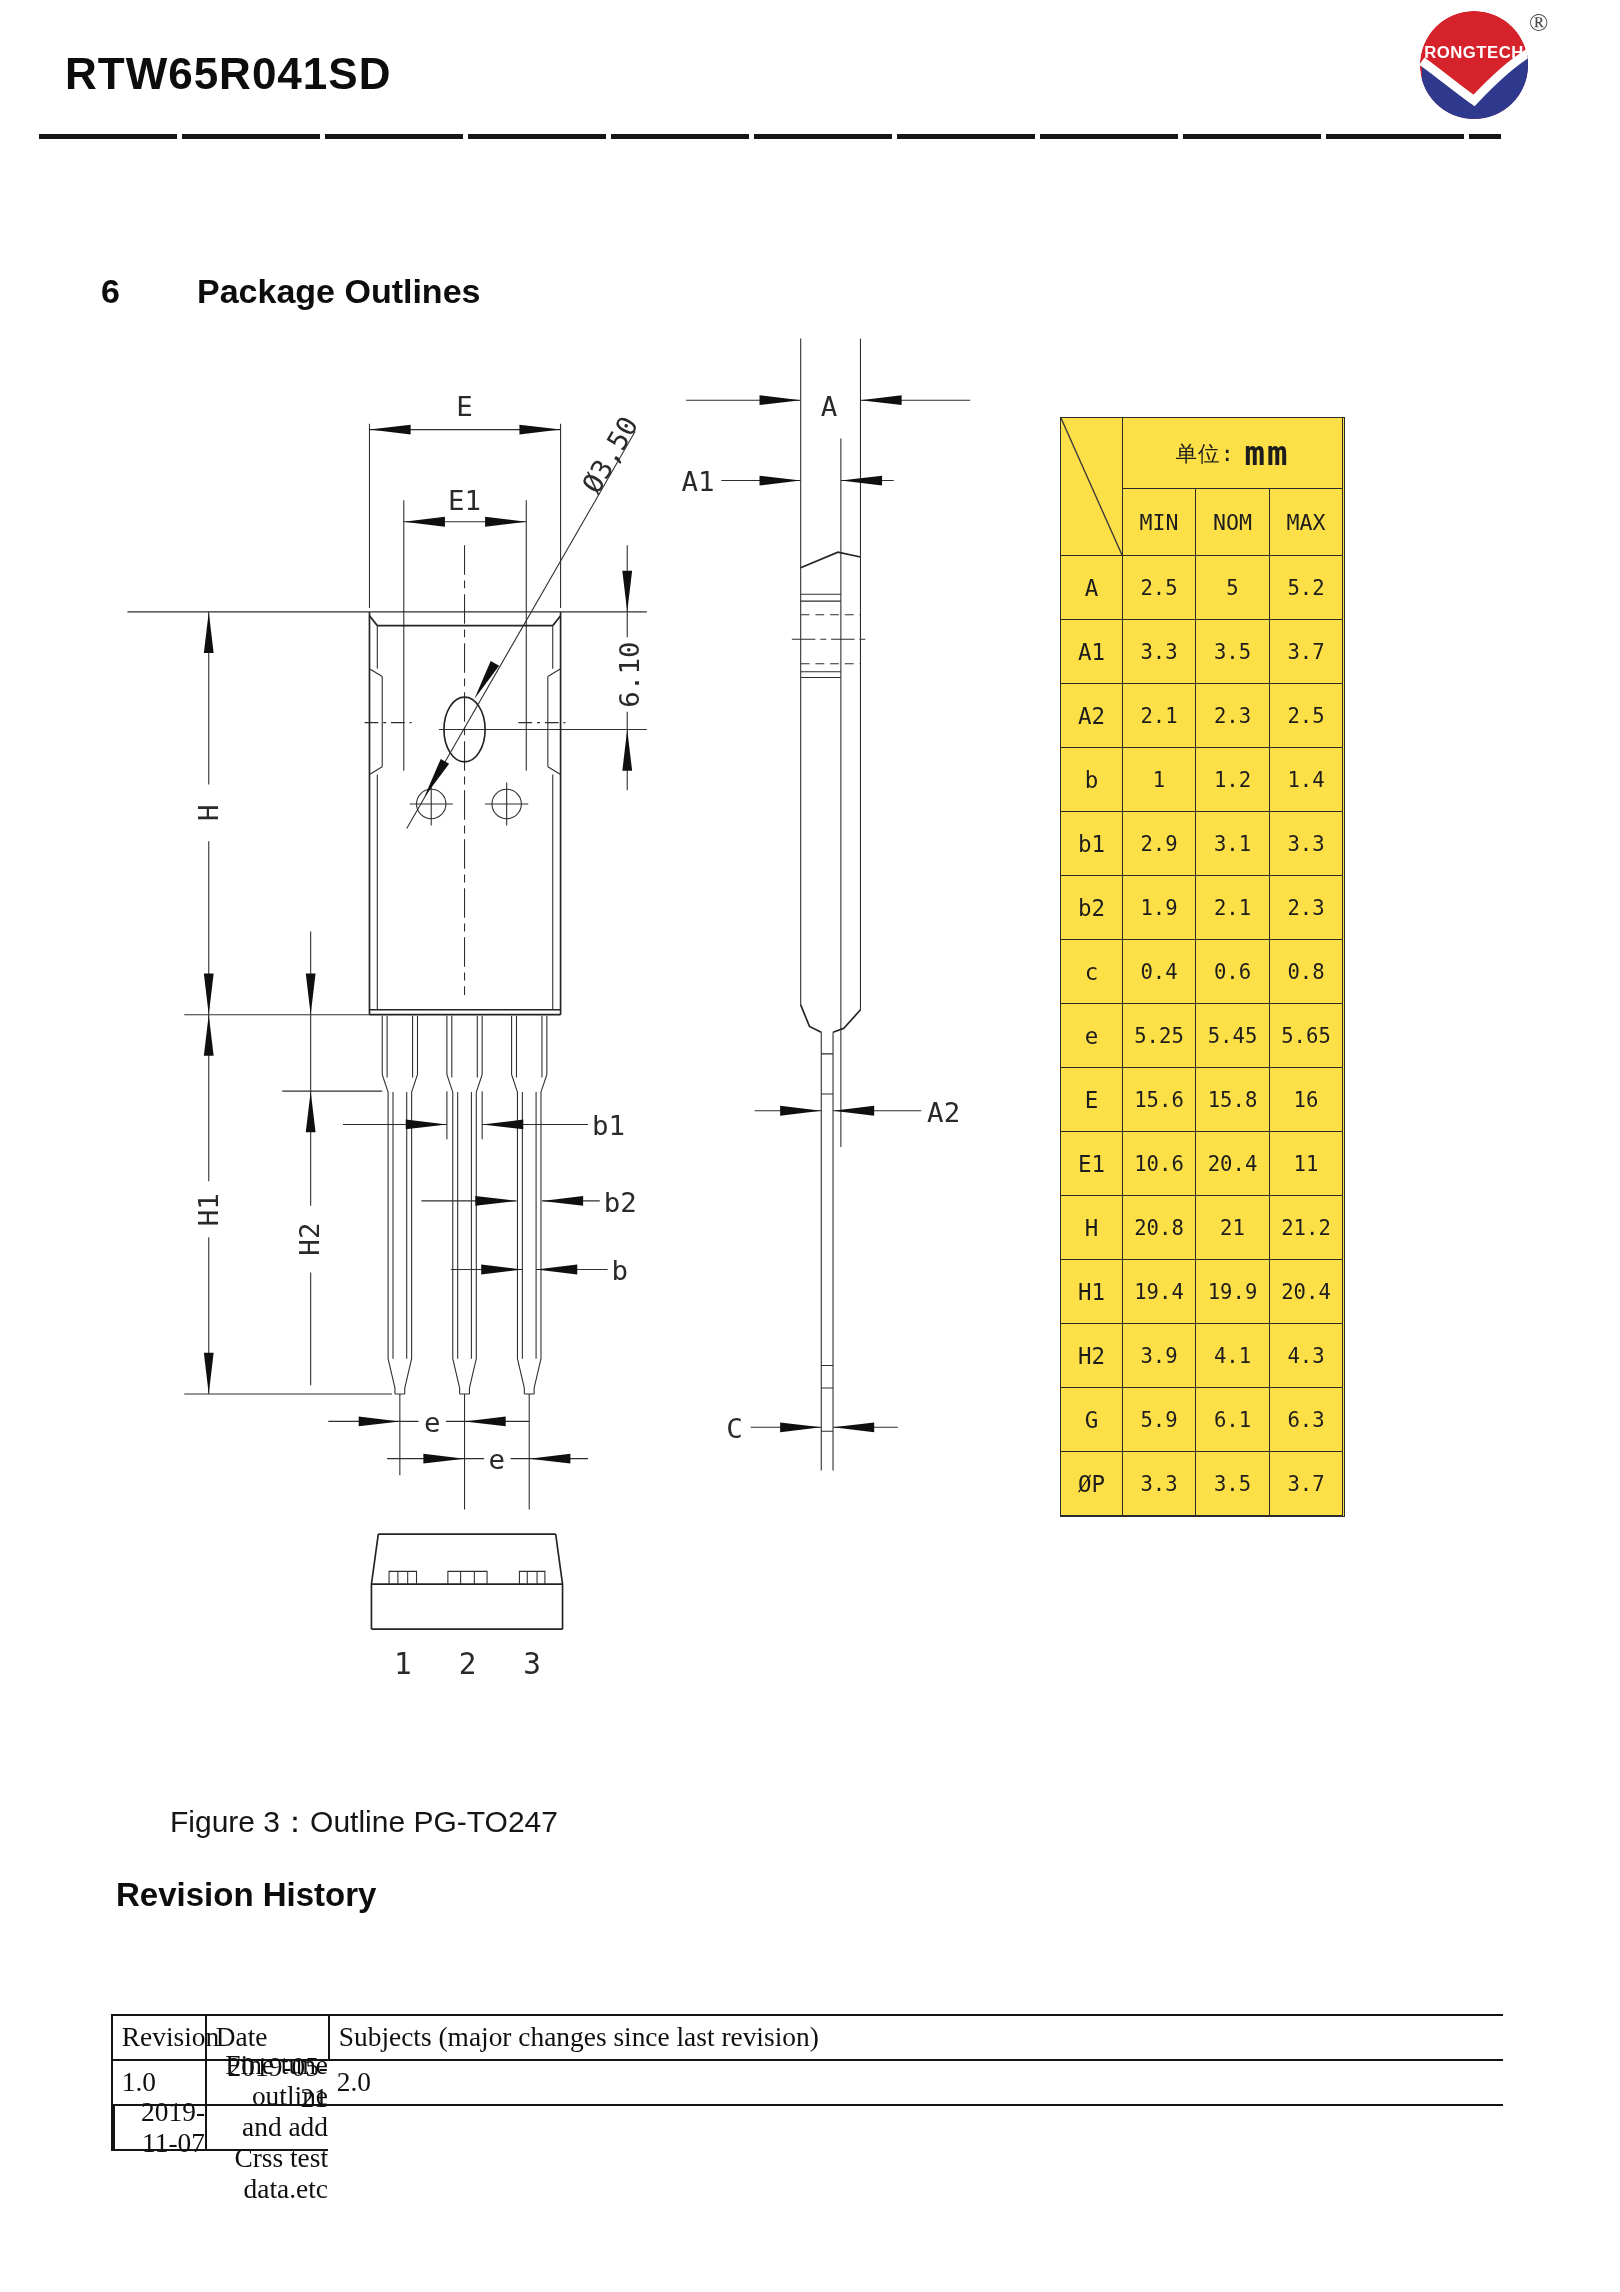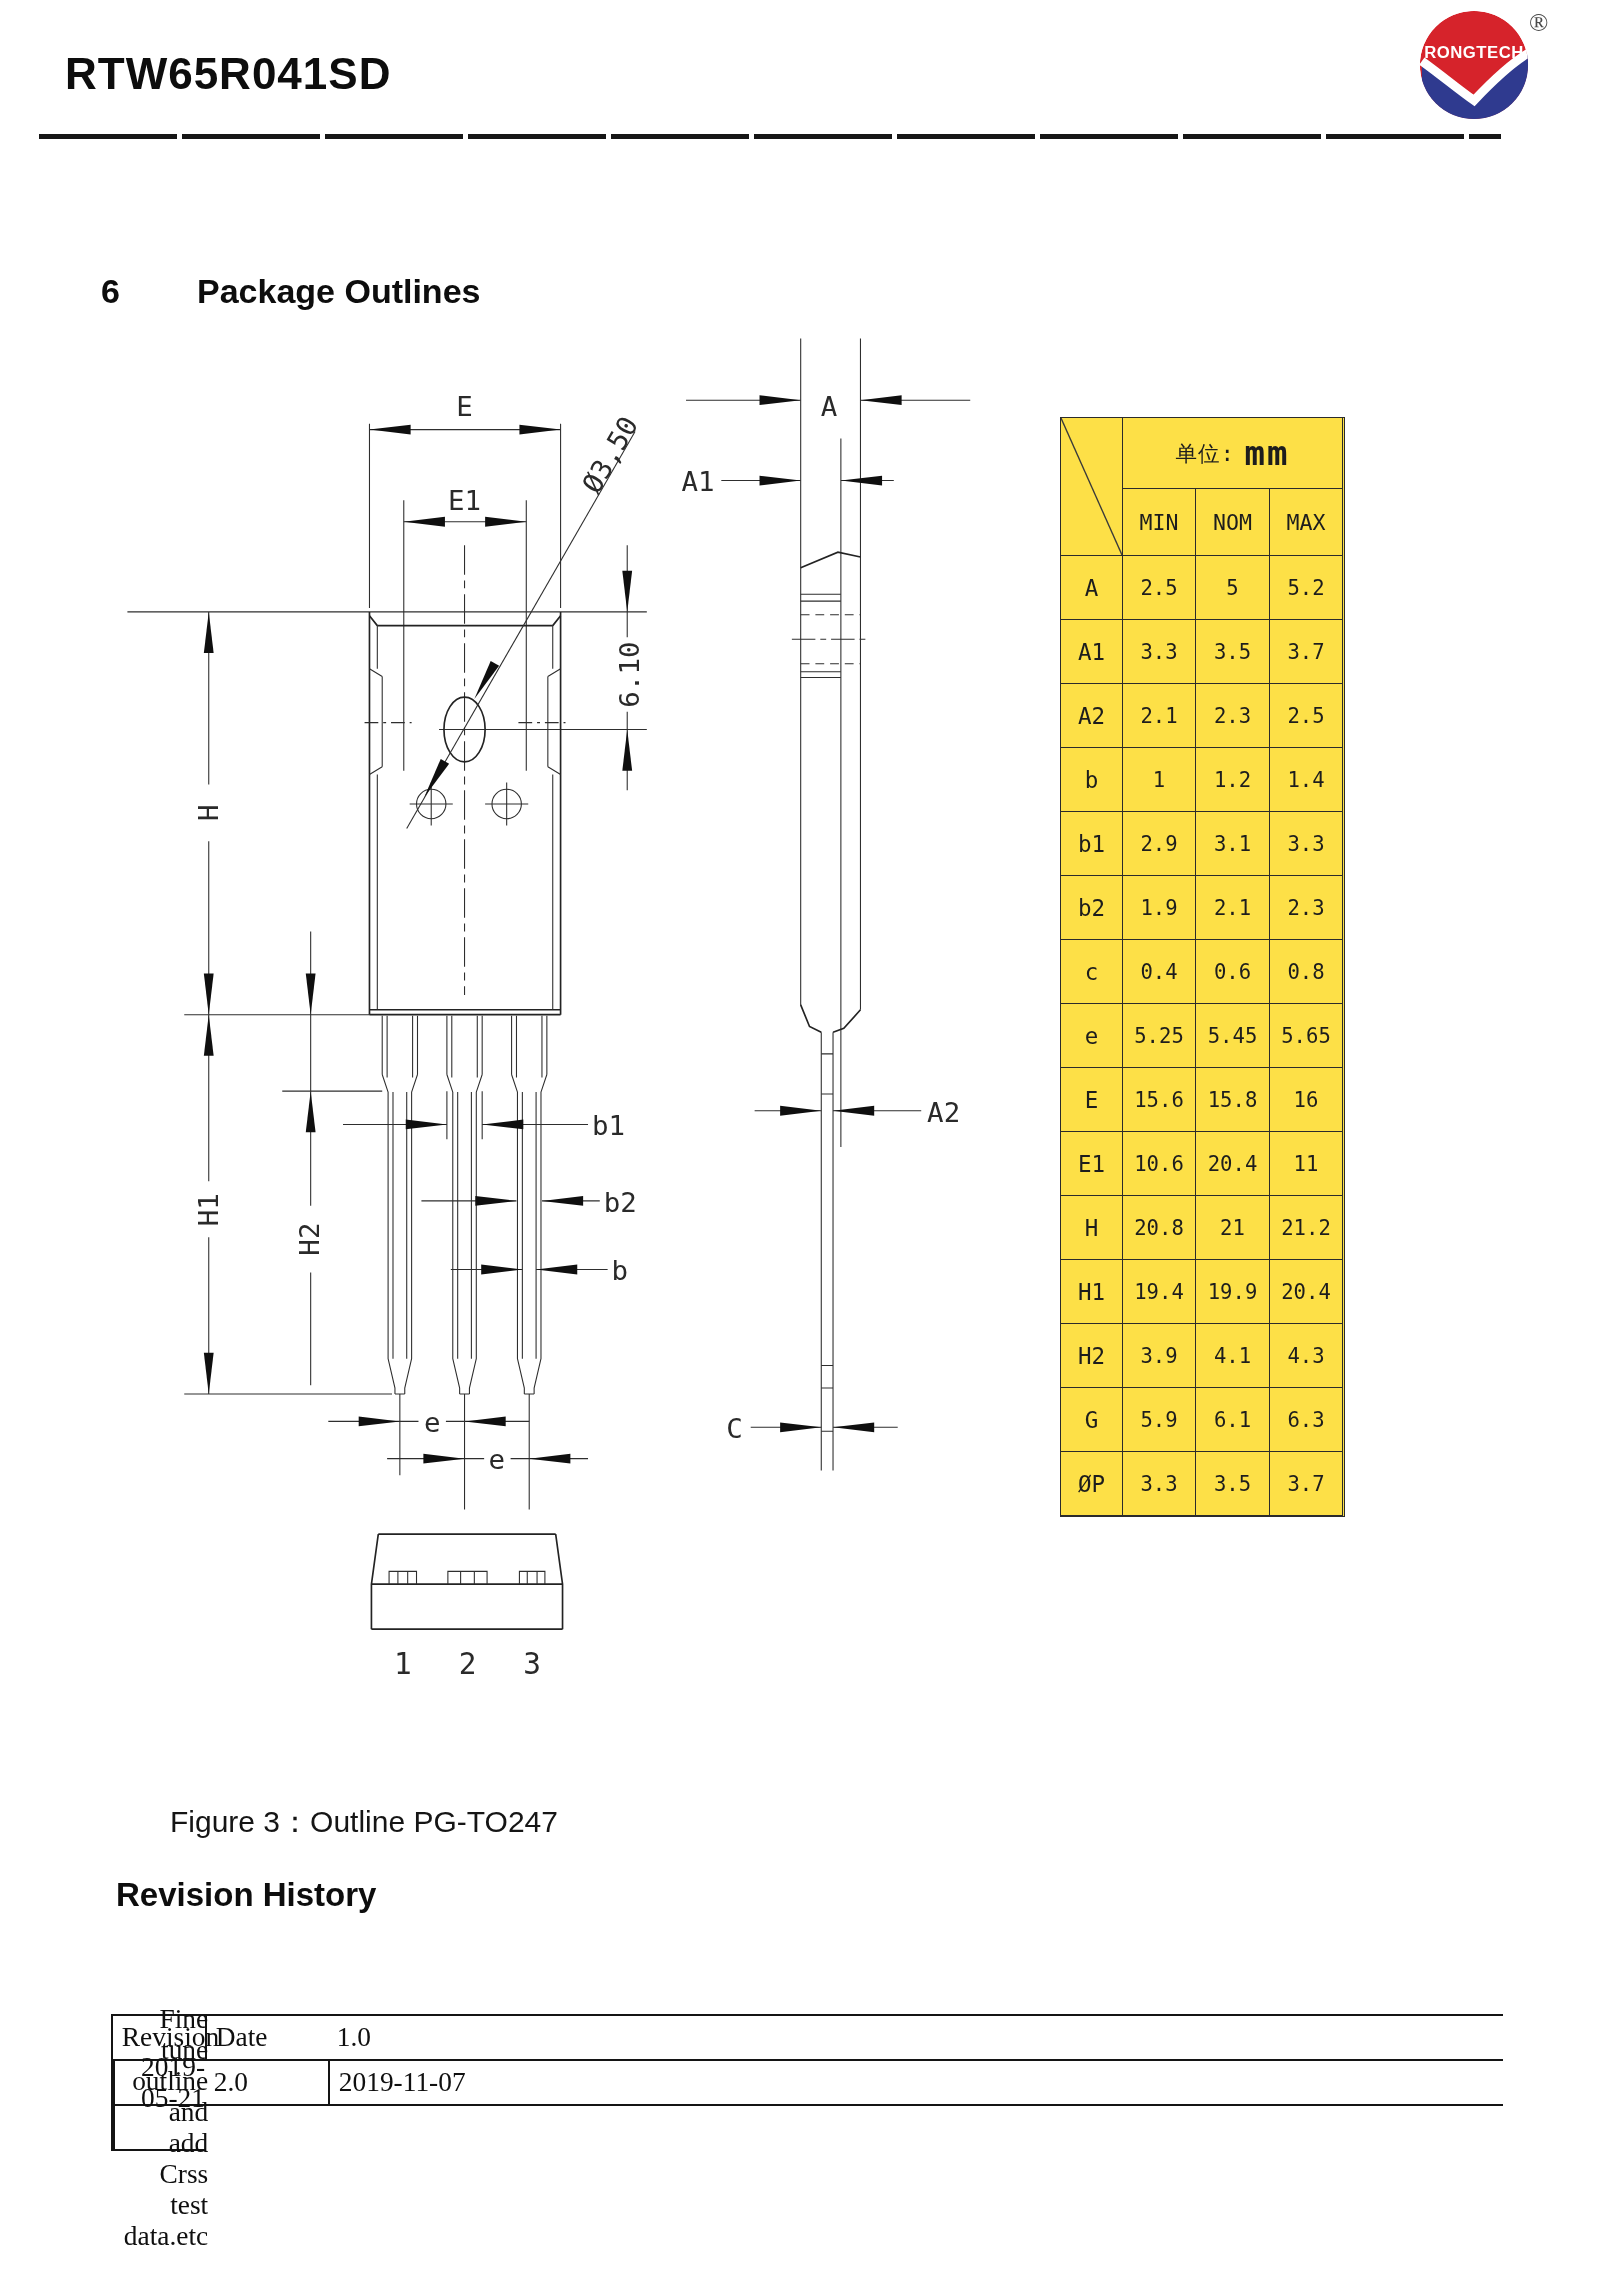--- a/index.html
+++ b/index.html
@@ -306,20 +306,21 @@
       <div class="dcell">3.5</div>
       <div class="dcell">3.7</div>
     </div>
 
   <div class="abs fig-caption">Figure 3：Outline PG-TO247</div>
   <div class="abs rev-heading">Revision History</div>
 
   <div class="abs rev-table">
     <div class="c1">Revision</div>
     <div class="c2">Date</div>
+    <div class="c3">Subjects (major changes since last revision)</div>
 
   <div class="c1">1.0</div>
       <div class="c2">2019-05-21</div>
       <div class="c1">2.0</div>
       <div class="c2">2019-11-07</div>
       <div class="c3">Fine tune outline and add Crss test data.etc</div>
     </div>
 
 </div>
 

